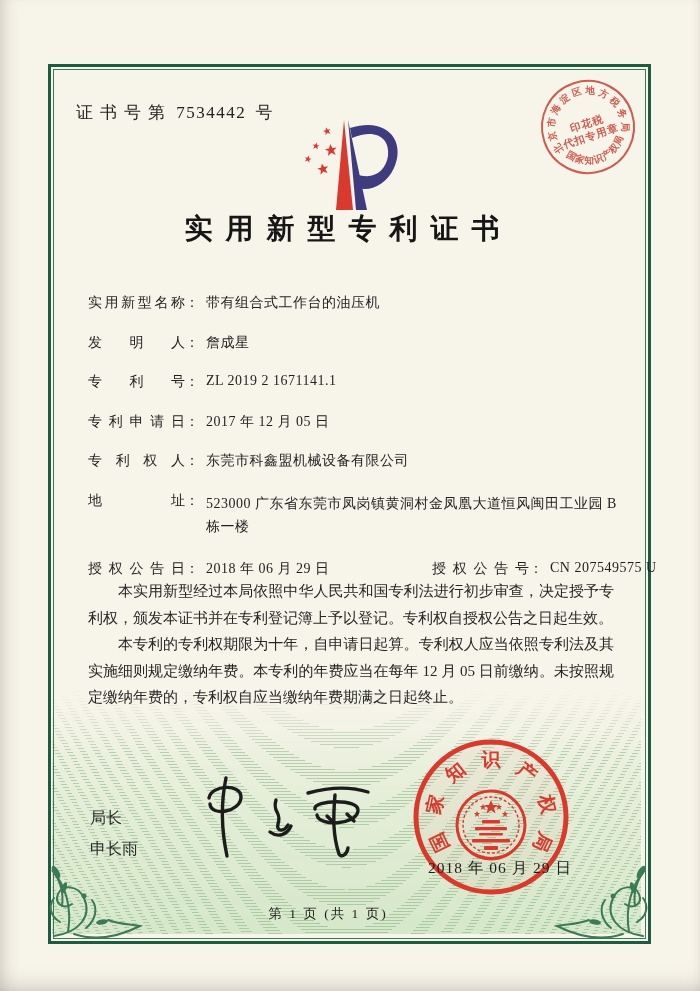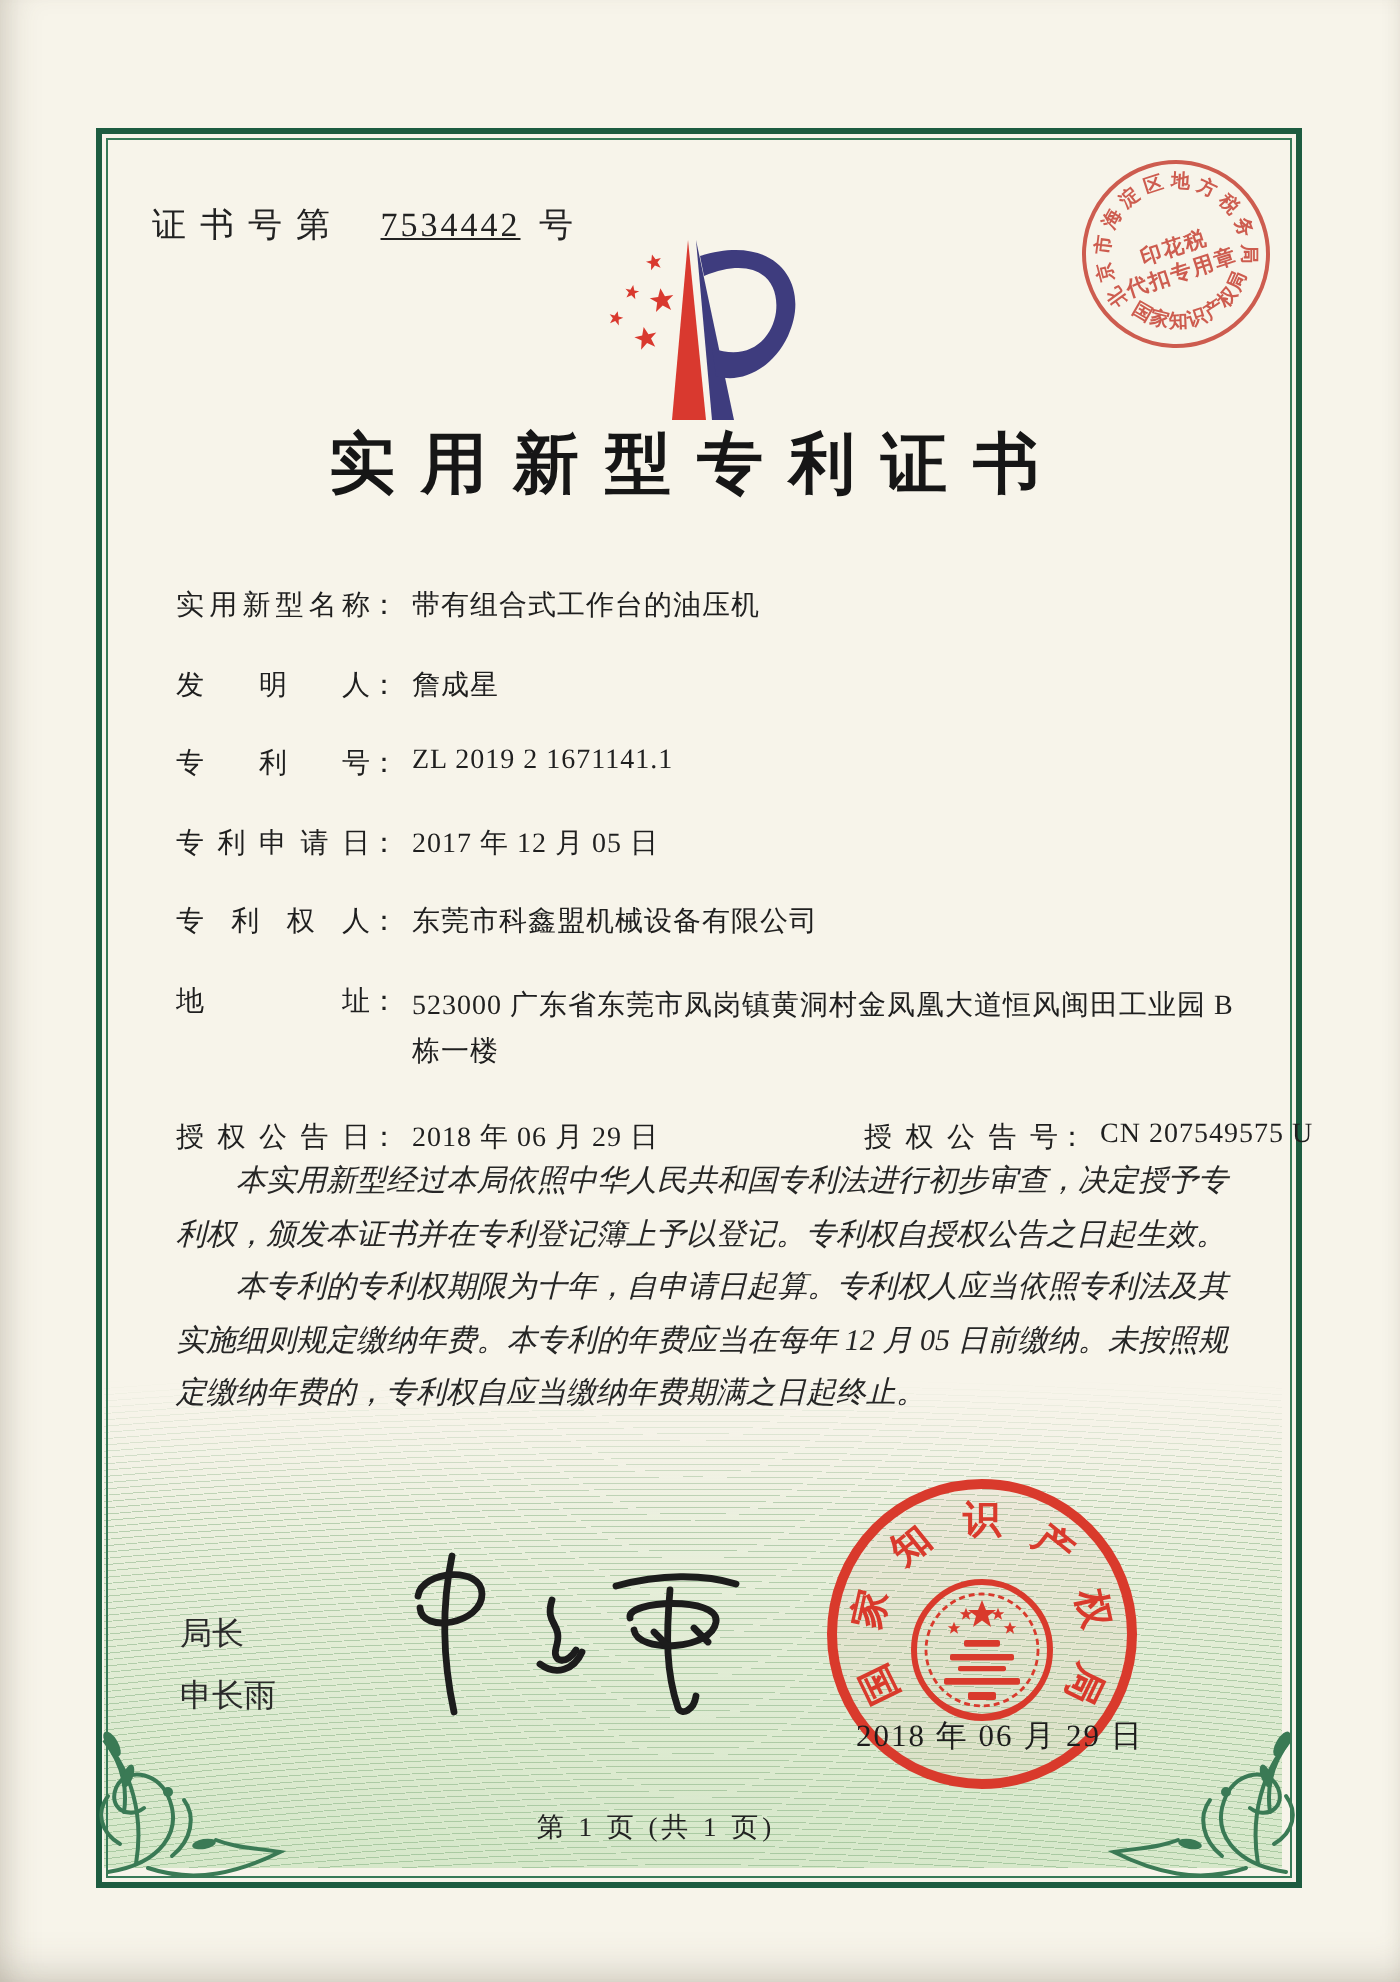--- a/index.html
+++ b/index.html
@@ -20,25 +20,25 @@
     background:
       repeating-radial-gradient(140% 130% at 50% 235%,
         rgba(96,152,96,0) 0 4px, rgba(96,152,96,.38) 4px 5.2px, rgba(96,152,96,0) 5.2px 8px),
       linear-gradient(to bottom, rgba(213,232,201,0) 0%, rgba(213,232,201,.55) 45%, rgba(205,228,193,.8) 100%);
     -webkit-mask-image:linear-gradient(to bottom, transparent 0, #000 26%);
             mask-image:linear-gradient(to bottom, transparent 0, #000 26%);
   }
   
   .cert-no{position:absolute;left:76px;top:101px;font-size:17px;color:#222;}
   .cert-no .pre{letter-spacing:7px;}
-  .cert-no .num{letter-spacing:1.5px;margin-left:14px;text-decoration:underline;}
+  .cert-no .num{letter-spacing:1.5px;margin-left:0;}
   .cert-no .suf{margin-left:5px;}
   .logo{position:absolute;left:292px;top:116px;width:116px;height:98px;}
   .page-title{position:absolute;left:0;right:18px;top:210px;text-align:center;
-    font-size:33px;font-weight:600;letter-spacing:13px;padding-left:15px;color:#161616;}
+    font-size:28px;font-weight:600;letter-spacing:13px;padding-left:15px;color:#161616;}
   
   .tax-stamp{position:absolute;left:538px;top:77px;width:100px;height:100px;
     transform:rotate(-18deg);color:#c8483a;opacity:.88;}
   .tax-stamp .ring{position:absolute;inset:3px;border:2.5px solid #c8483a;border-radius:50%;}
   .tax-stamp .ctr{position:absolute;left:0;right:0;text-align:center;font-size:10.5px;font-weight:bold;letter-spacing:1px;}
   .tax-stamp .l1{top:40px;}
   .tax-stamp .l2{top:53px;}
   .arc{position:absolute;inset:0;}
   .arc span{font-weight:bold;}
   .tax-stamp .arc{font-size:9.5px;}
@@ -47,21 +47,21 @@
   .frow{margin-bottom:21.5px;white-space:nowrap;}
   .frow .lab{display:inline-block;width:97px;text-align:justify;text-align-last:justify;vertical-align:top;}
   .frow .col{vertical-align:top;}
   .frow .val{display:inline-block;margin-left:7px;vertical-align:top;letter-spacing:.5px;}
   .frow.addr{white-space:normal;margin-bottom:22px;}
   .frow.addr .val{width:412px;line-height:23px;white-space:normal;}
   .grant-row{position:relative;white-space:nowrap;}
   .grant-no{position:absolute;left:344px;top:0;}
   
   .body-text{position:absolute;left:88px;right:86px;top:578px;
-    font-size:15px;line-height:26.5px;font-style:italic;color:#262626;text-align:justify;}
+    font-size:15px;line-height:26.5px;color:#262626;text-align:justify;}
   .body-text p{margin:0;text-indent:2em;}
   
   .signoff{position:absolute;left:90px;top:802px;font-size:16px;line-height:31px;
     font-family:"Liberation Sans","DejaVu Sans",sans-serif;color:#2a2a2a;}
   .signature{position:absolute;left:196px;top:768px;width:190px;height:100px;}
   
   .seal{position:absolute;left:411px;top:737px;width:160px;height:160px;color:#d93a2c;}
   .seal .arc{font-size:19px;letter-spacing:0;}
   .seal-date{position:absolute;left:428px;top:858px;font-size:15.5px;letter-spacing:1px;color:#1d1d1d;}
   

